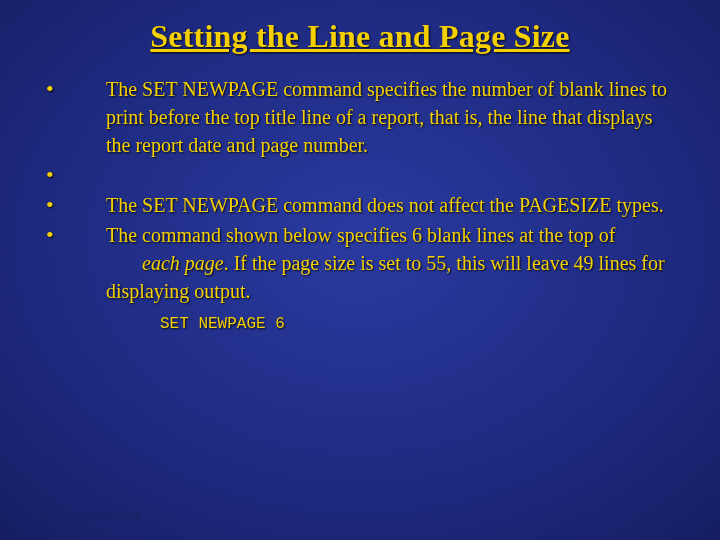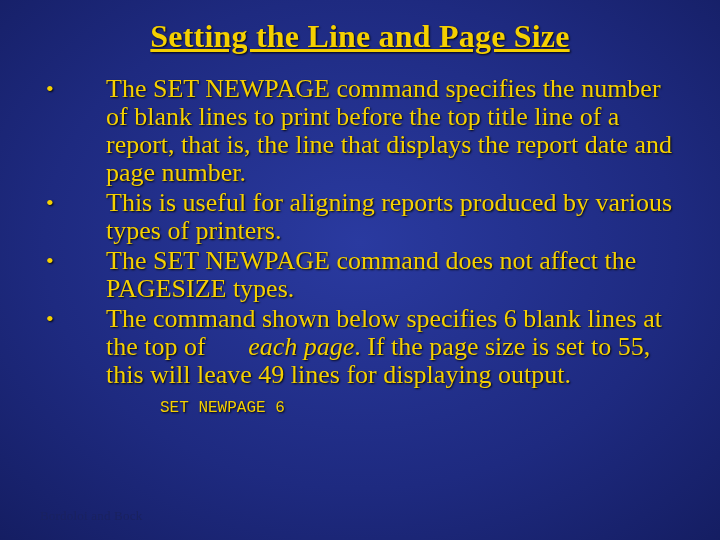--- a/index.html
+++ b/index.html
@@ -45,21 +45,21 @@
     margin: 0 0 2px 0;
   }
   .dot {
     width: 60px;
     flex: 0 0 60px;
     font-size: 22px;
     line-height: 28px;
     padding-left: 6px;
   }
   .btext {
-    font-size: 26px;
+    font-size: 20px;
     line-height: 28px;
     padding-right: 4px;
   }
   .em {
     font-style: italic;
     margin-left: 36px;
   }
   .code {
     font-family: "Courier New", Courier, monospace;
     font-size: 16px;
@@ -85,23 +85,20 @@
 
   <ul class="bullets">
     <li>
       <span class="dot">•</span>
       <span class="btext">
         <span>The SET NEWPAGE command specifies the number of blank lines to print before the top title line of a report, that is, the line that displays the report date and page number.</span><span class="em"></span><span></span>
       </span>
     </li>
     <li>
       <span class="dot">•</span>
-      <span class="btext">
-        <span>This is useful for aligning reports produced by various types of printers.</span><span class="em"></span><span></span>
-      </span>
     </li>
     <li>
       <span class="dot">•</span>
       <span class="btext">
         <span>The SET NEWPAGE command does not affect the PAGESIZE types.</span><span class="em"></span><span></span>
       </span>
     </li>
     <li>
       <span class="dot">•</span>
       <span class="btext">

